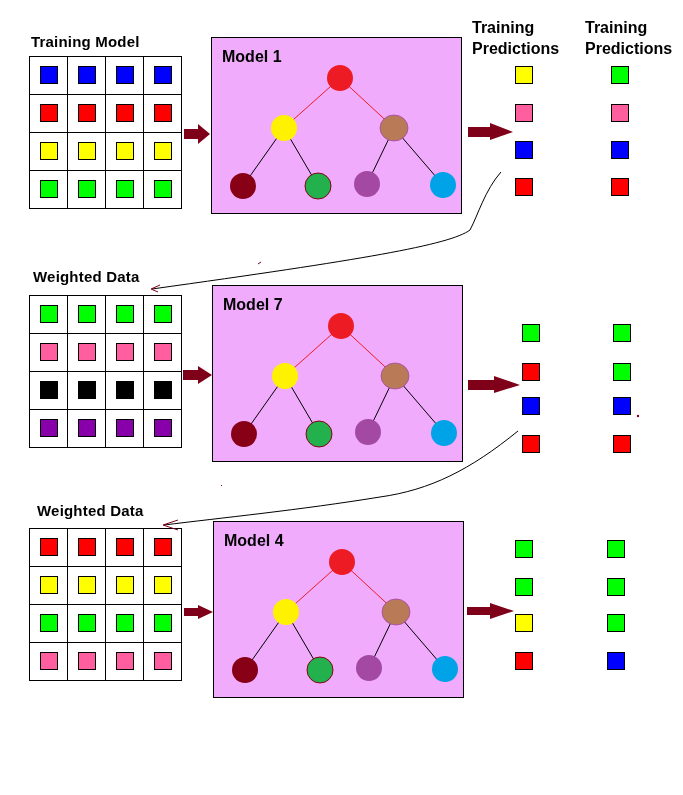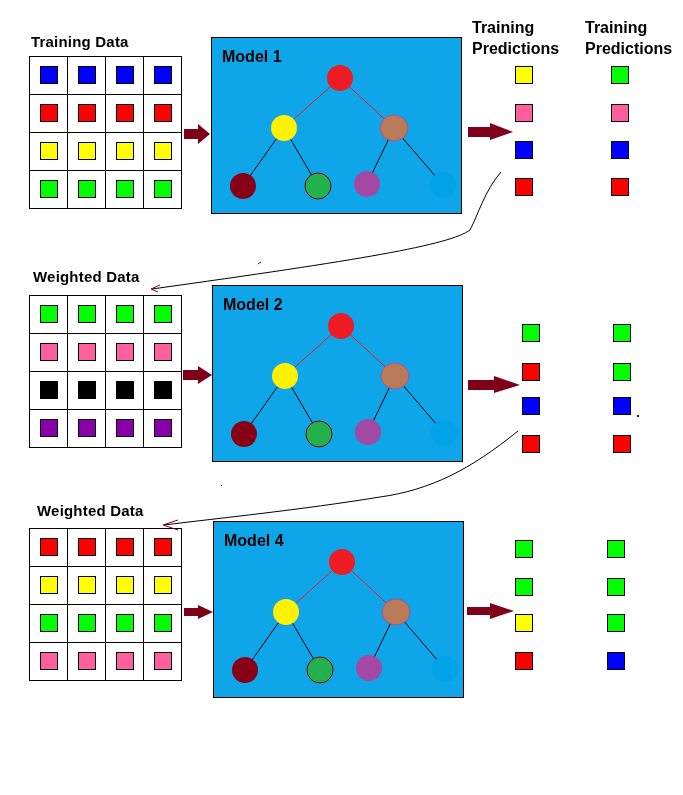--- a/index.html
+++ b/index.html
@@ -4,37 +4,37 @@
 <style>
   html, body { margin:0; padding:0; background:#ffffff; }
   body { width:683px; height:795px; position:relative; overflow:hidden;
          font-family:"Liberation Sans", "DejaVu Sans", sans-serif; }
   .abs { position:absolute; }
   .title { font-weight:bold; font-size:15px; color:#000; white-space:nowrap; letter-spacing:0.2px; }
   .hdr { font-weight:bold; font-size:16px; color:#000; line-height:21px; white-space:nowrap; }
   .grid { position:absolute; border-top:1px solid #000; border-left:1px solid #000; }
   .grid .cell { position:absolute; width:37px; height:37px; border-right:1px solid #000; border-bottom:1px solid #000; box-sizing:content-box; }
   .sq { position:absolute; width:16px; height:16px; border:1px solid #000; }
-  .model { position:absolute; border:1px solid #000; background:#0ea5e9; box-sizing:border-box; width:251px; }
+  .model { position:absolute; border:1px solid #000; background:#f0abfc; box-sizing:border-box; width:251px; }
   .model .mtitle { position:absolute; left:10px; top:10px; font-weight:bold; font-size:16px; }
   svg.overlay { position:absolute; left:0; top:0; }
 </style>
 </head>
 <body>
 
 <div class="abs hdr" style="left:472px; top:17px;">
   <div>Training</div>
   <div>Predictions</div>
 </div>
 <div class="abs hdr" style="left:585px; top:17px;">
   <div>Training</div>
   <div>Predictions</div>
 </div>
 
-<div class="abs title" style="left:31px; top:33px;">Training Data</div>
+<div class="abs title" style="left:31px; top:33px;">Training Model</div>
 <div class="grid" id="grid-0" style="left: 29px; top: 56px; width: 152px; height: 152px;">
     <div class="cell" style="left: 0px; top: 0px;">
       <div class="sq" style="left: 10px; top: 9px; background: rgb(0, 0, 255);"></div>
     </div>
     <div class="cell" style="left: 38px; top: 0px;">
       <div class="sq" style="left: 10px; top: 9px; background: rgb(0, 0, 255);"></div>
     </div>
     <div class="cell" style="left: 76px; top: 0px;">
       <div class="sq" style="left: 10px; top: 9px; background: rgb(0, 0, 255);"></div>
     </div>
@@ -169,21 +169,21 @@
       <line x1="182" y1="90" x2="155" y2="146" stroke="#000" stroke-width="1"></line>
       <line x1="182" y1="90" x2="231" y2="147" stroke="#000" stroke-width="1"></line>
       <ellipse cx="128" cy="40" rx="13" ry="13" fill="#ed1c24"></ellipse>
       <ellipse cx="72" cy="90" rx="13" ry="13" fill="#fff200"></ellipse>
       <ellipse cx="182" cy="90" rx="14" ry="13" fill="#b97a57" stroke="#a349a4" stroke-width="0.8"></ellipse>
       <ellipse cx="31" cy="148" rx="13" ry="13" fill="#880015"></ellipse>
       <ellipse cx="106" cy="148" rx="13" ry="13" fill="#22b14c" stroke="#880015" stroke-width="1"></ellipse>
       <ellipse cx="155" cy="146" rx="13" ry="13" fill="#a349a4"></ellipse>
       <ellipse cx="231" cy="147" rx="13" ry="13" fill="#00a2e8"></ellipse>
     </svg>
-  <div class="mtitle">Model 2</div>
+  <div class="mtitle">Model 7</div>
 </div>
 <div id="inc-1">
     <div class="sq" style="left: 522px; top: 324px; background: rgb(0, 255, 0);"></div>
     <div class="sq" style="left: 522px; top: 363px; background: rgb(255, 0, 0);"></div>
     <div class="sq" style="left: 522px; top: 397px; background: rgb(0, 0, 255);"></div>
     <div class="sq" style="left: 522px; top: 435px; background: rgb(255, 0, 0);"></div>
   </div>
 <div id="cor-1">
     <div class="sq" style="left: 613px; top: 324px; background: rgb(0, 255, 0);"></div>
     <div class="sq" style="left: 613px; top: 363px; background: rgb(0, 255, 0);"></div>

